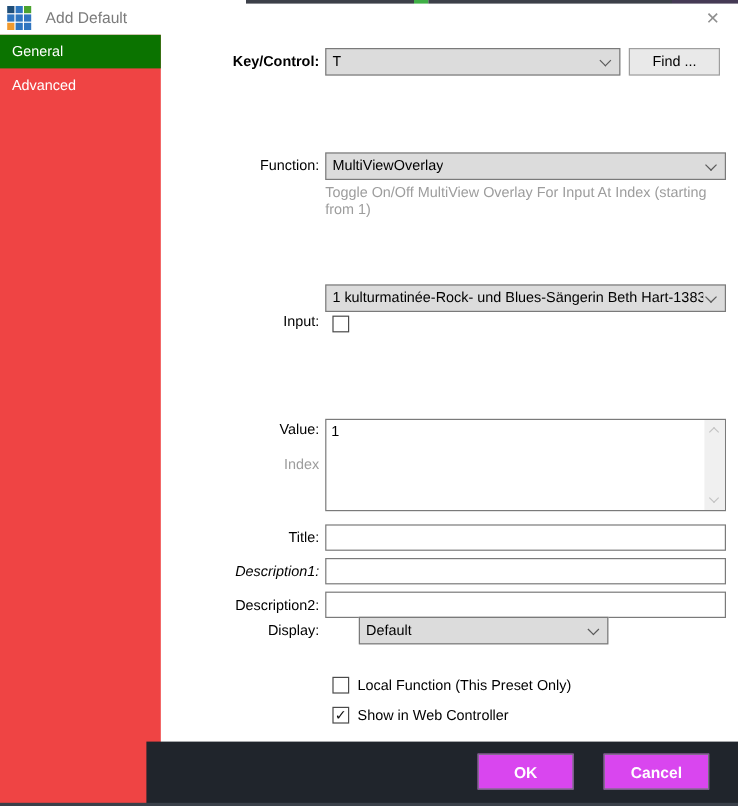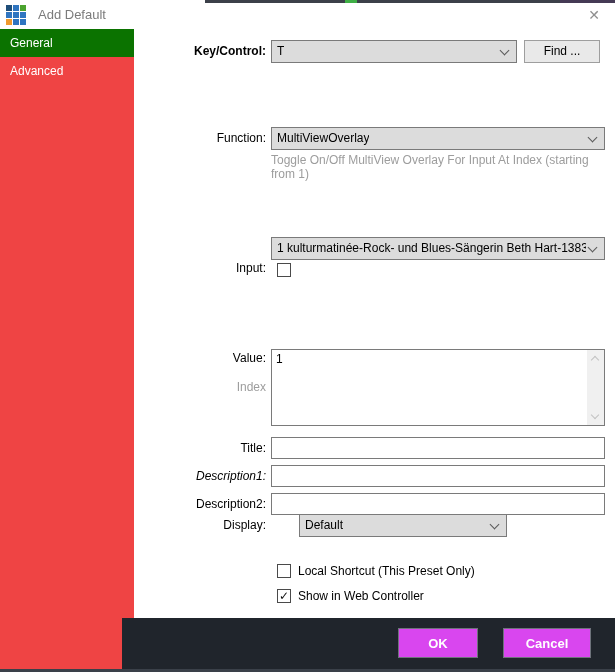--- a/index.html
+++ b/index.html
@@ -143,21 +143,21 @@
 <input class="txt" style="top: 493px;" value="">
 
 <div class="lbl" style="top:518px;">Display:</div>
 <div class="combo" style="left:271px; top:514px; width:208px;margin-left:28px;">
   <span class="combo-text">Default</span>
   <span class="chevron"></span>
 </div>
 
 <div class="check-row" style="top:564px;">
   <span class="checkbox"></span>
-  <span class="check-label">Local Shortcut (This Preset Only)</span>
+  <span class="check-label">Local Function (This Preset Only)</span>
 </div>
 <div class="check-row" style="top:589px;">
   <span class="checkbox">✓</span>
   <span class="check-label">Show in Web Controller</span>
 </div>
 
 <div class="footer">
   <button class="footer-btn btn-ok">OK</button>
   <button class="footer-btn btn-cancel">Cancel</button>
 </div>

